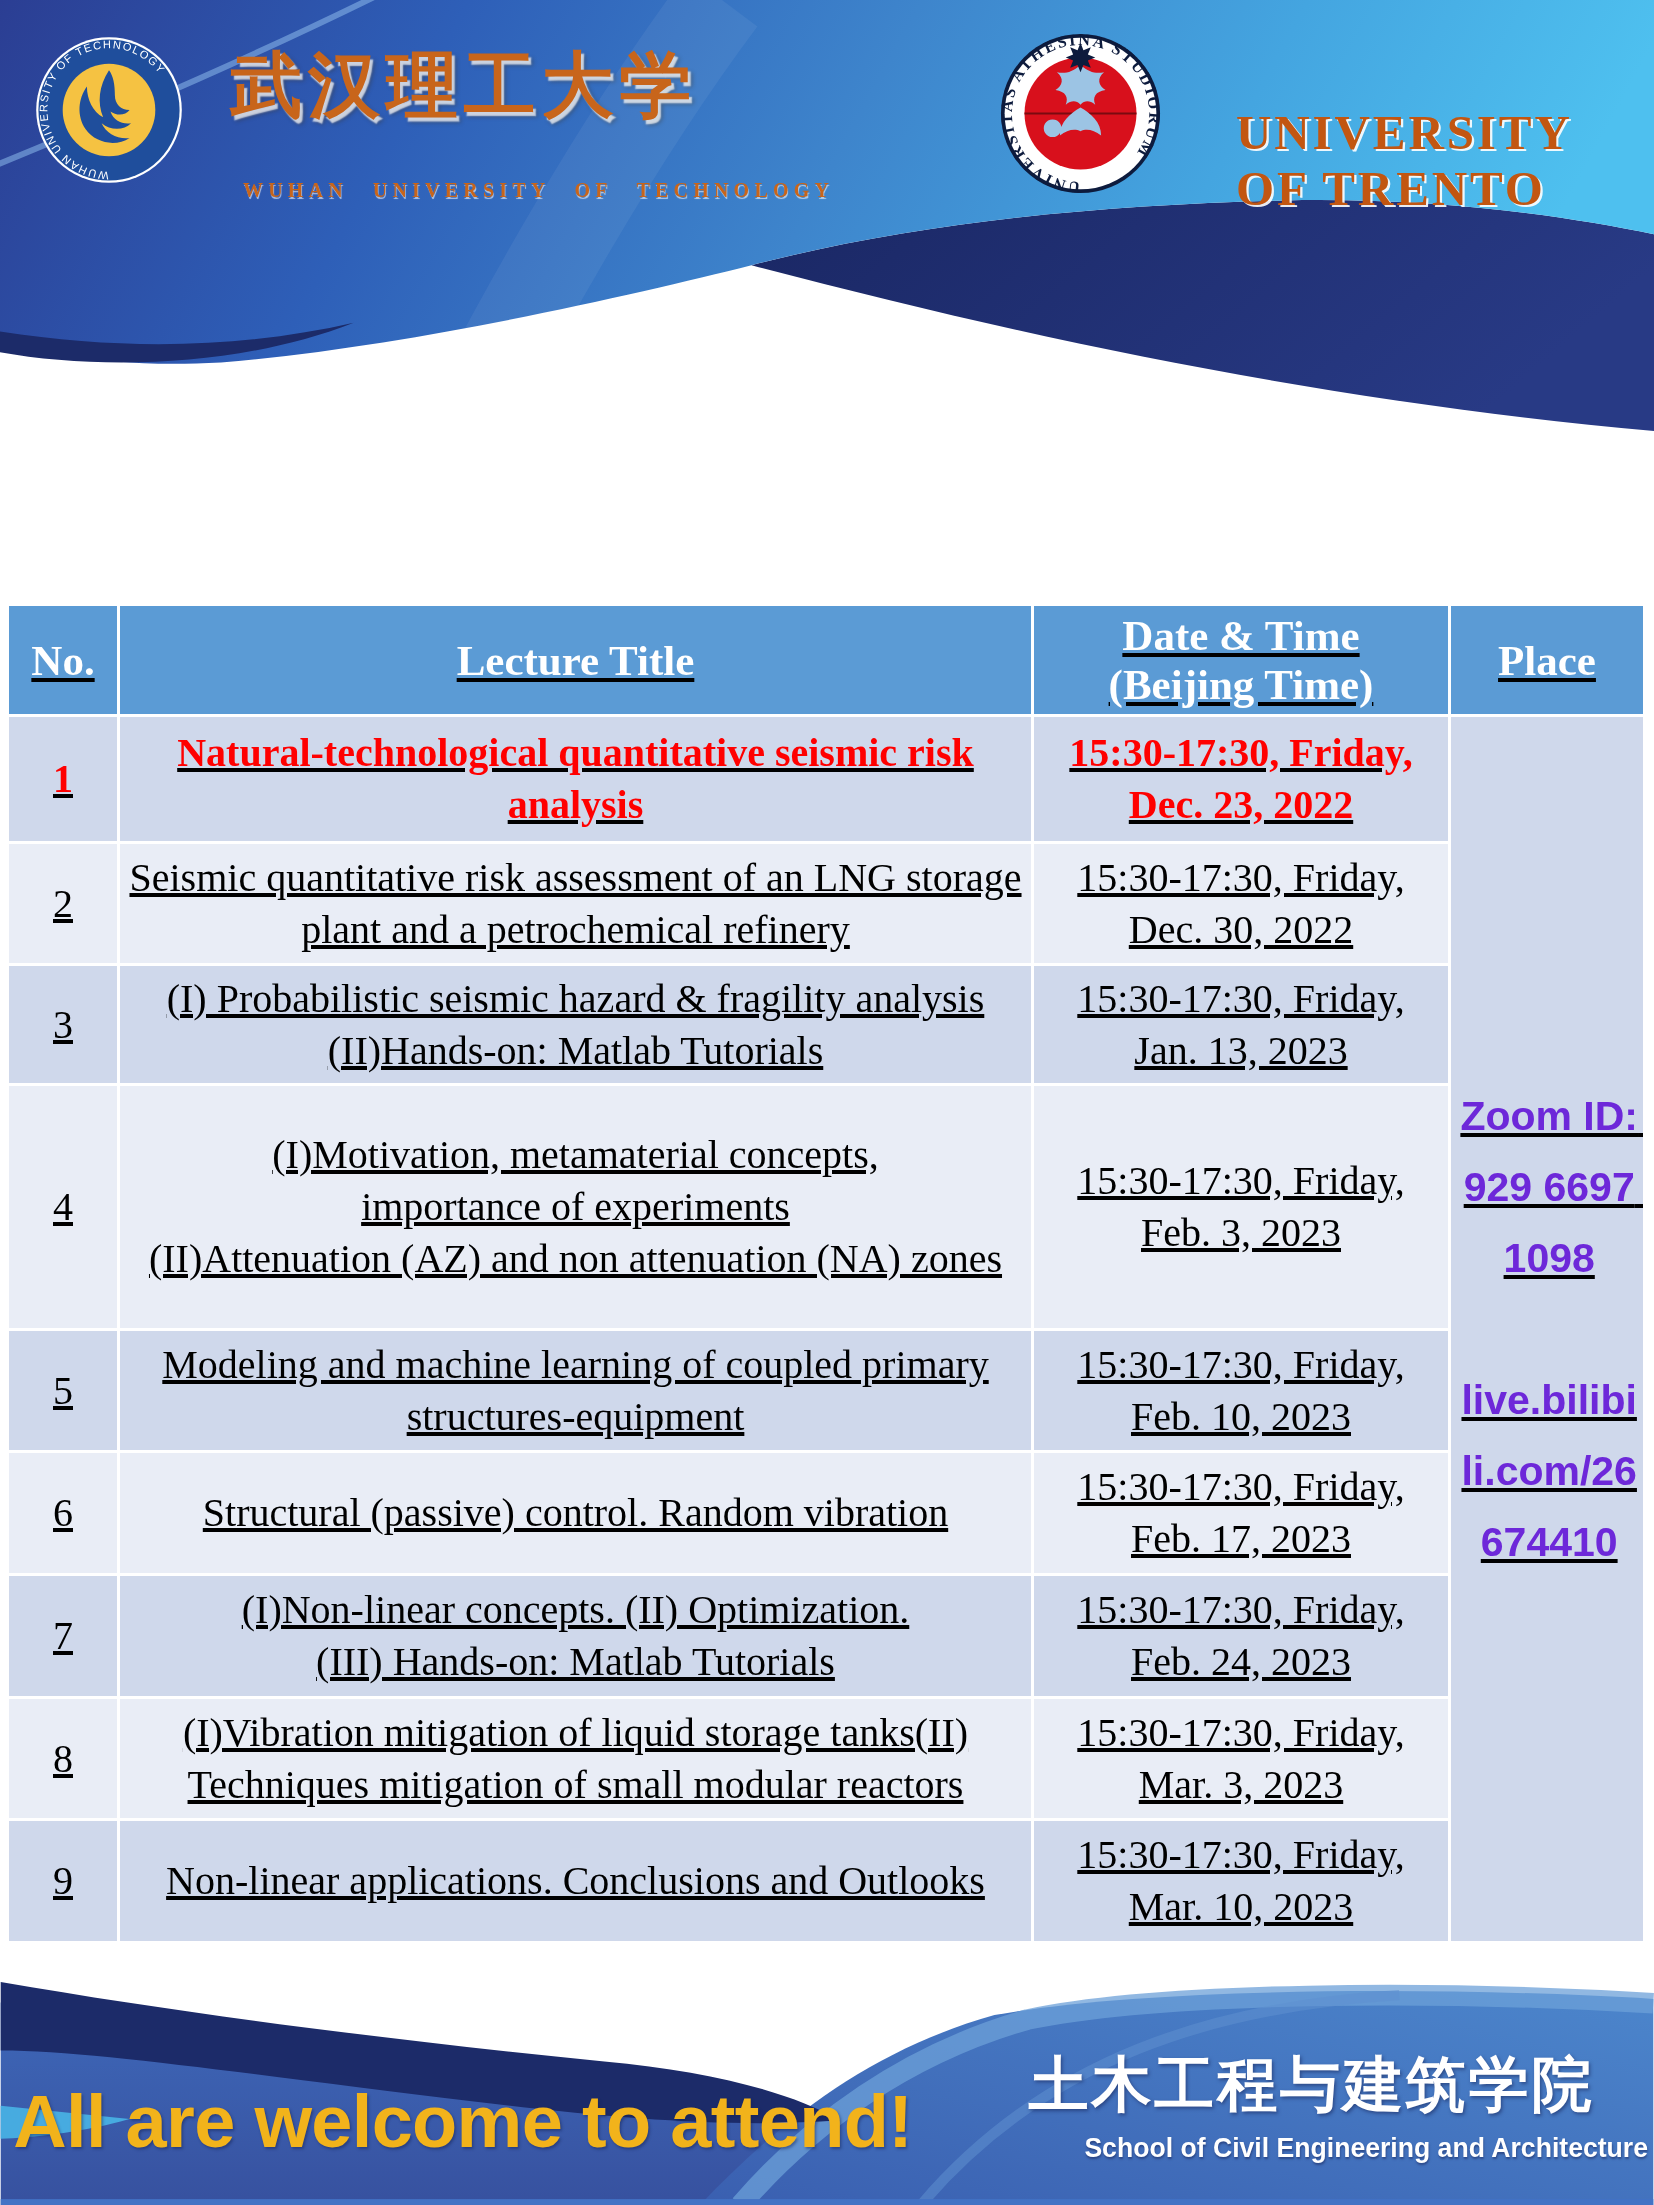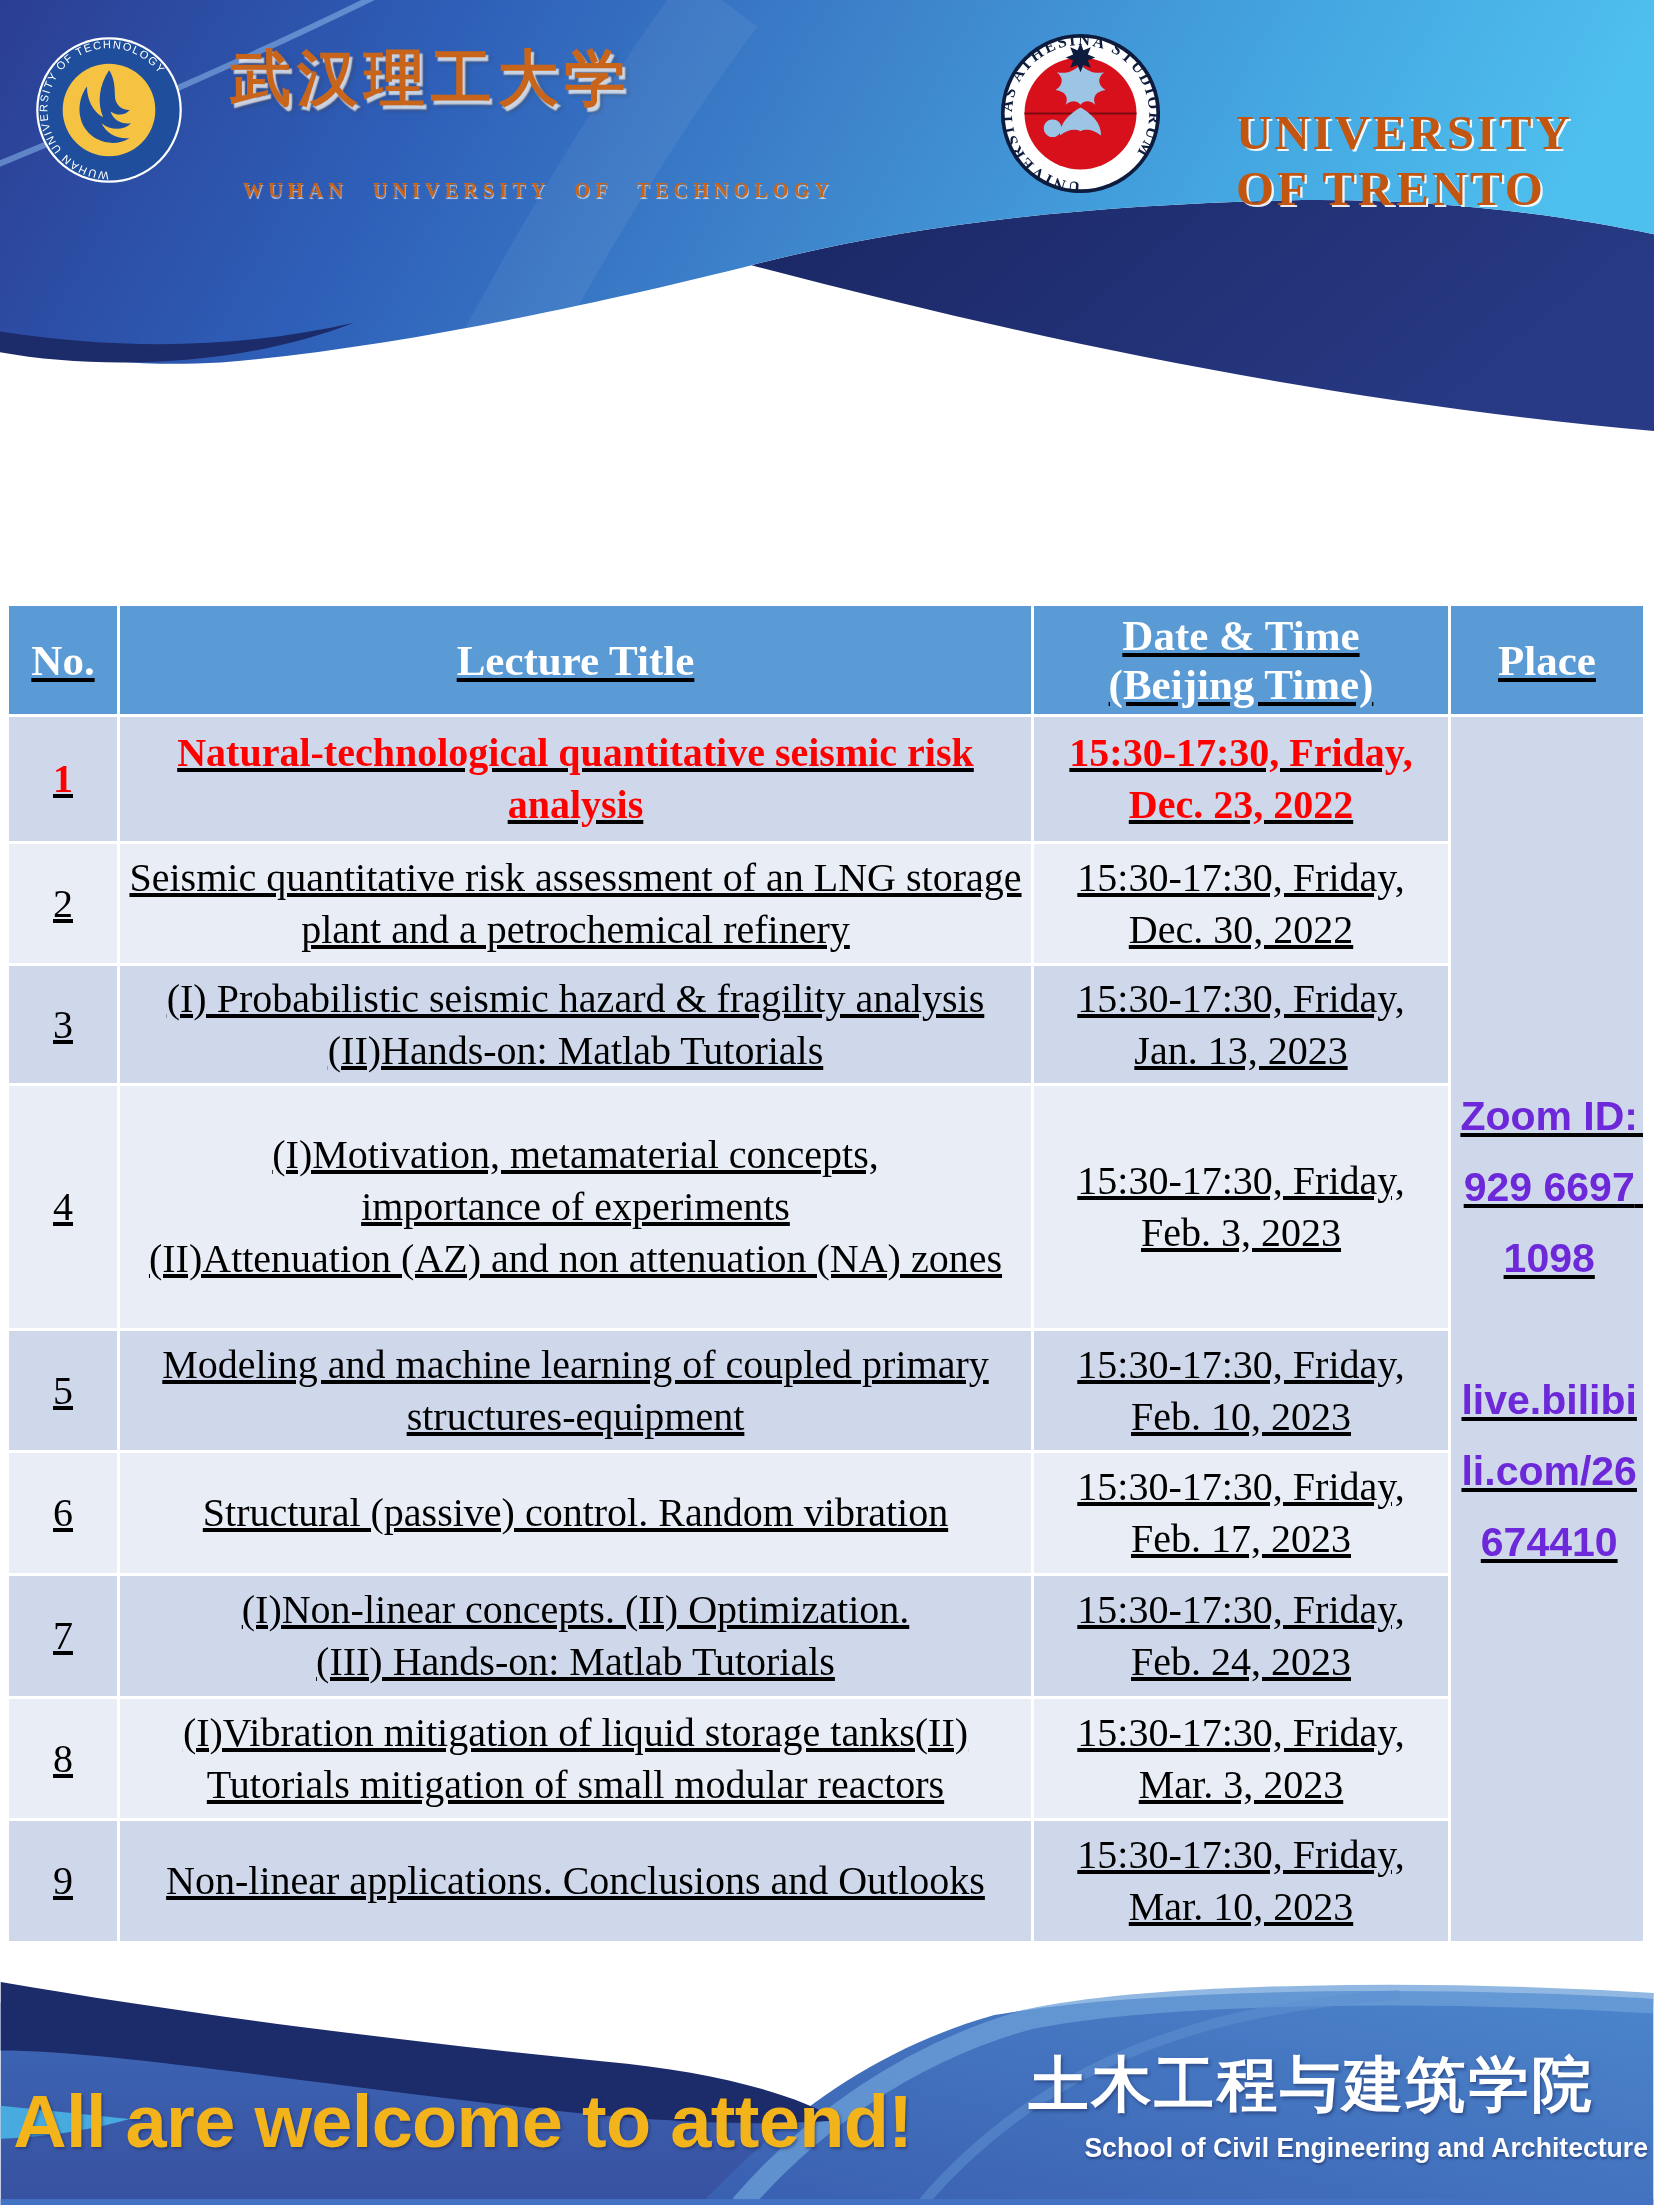--- a/index.html
+++ b/index.html
@@ -4,21 +4,21 @@
 <style>
   html,body{margin:0;padding:0;background:#ffffff;}
   .page{position:relative;width:1654px;height:2205px;background:#ffffff;overflow:hidden;
         font-family:"Liberation Serif",serif;}
   svg{display:block;}
 
   
   .banner-top{position:absolute;left:0;top:0;width:1654px;height:560px;}
   .wut-logo{position:absolute;left:34px;top:35px;width:150px;height:150px;}
   .wut-cn{position:absolute;left:230px;top:38px;width:604px;font-family:"Liberation Serif",serif;
-          font-weight:bold;font-size:61px;letter-spacing:5.9px;color:#c8651b;white-space:nowrap;
+          font-weight:bold;font-size:72px;letter-spacing:5.9px;color:#c8651b;white-space:nowrap;
           text-shadow:2.9px 3.7px 1.5px rgba(255,255,255,0.75), 4.4px 5.2px 4.4px rgba(60,40,10,0.35);}
   .wut-en{position:absolute;left:243px;top:179px;font-family:"Liberation Serif",serif;font-weight:bold;
           font-size:20px;letter-spacing:5.2px;word-spacing:14.7px;color:#c8651b;white-space:nowrap;
           text-shadow:0.7px 1.5px 0.7px rgba(255,255,255,0.6);}
   .trento-logo{position:absolute;left:998px;top:31px;width:165px;height:165px;}
   .trento-name{position:absolute;left:1236px;top:57px;font-family:"Liberation Serif",serif;
           font-weight:bold;font-size:49px;line-height:56px;letter-spacing:2.9px;color:#c25611;
           white-space:pre-line;text-shadow:2.2px 2.2px 0 rgba(255,255,255,0.9);margin-top:48px;}
 
   
@@ -178,21 +178,21 @@
     </tr>
     <tr class="odd" style="height:123px">
       <td class="no">7</td>
       <td class="ttl">(I)Non-linear concepts. (II) Optimization.
 (III) Hands-on: Matlab Tutorials</td>
       <td class="dt">15:30-17:30, Friday,
 Feb. 24, 2023</td>
     </tr>
     <tr class="even" style="height:122px">
       <td class="no">8</td>
-      <td class="ttl">(I)Vibration mitigation of liquid storage tanks(II) Tutorials mitigation of small modular reactors</td>
+      <td class="ttl">(I)Vibration mitigation of liquid storage tanks(II) Techniques mitigation of small modular reactors</td>
       <td class="dt">15:30-17:30, Friday,
 Mar. 3, 2023</td>
     </tr>
     <tr class="odd" style="height:123px">
       <td class="no">9</td>
       <td class="ttl">Non-linear applications. Conclusions and Outlooks</td>
       <td class="dt">15:30-17:30, Friday,
 Mar. 10, 2023</td>
     </tr>
   </tbody>

